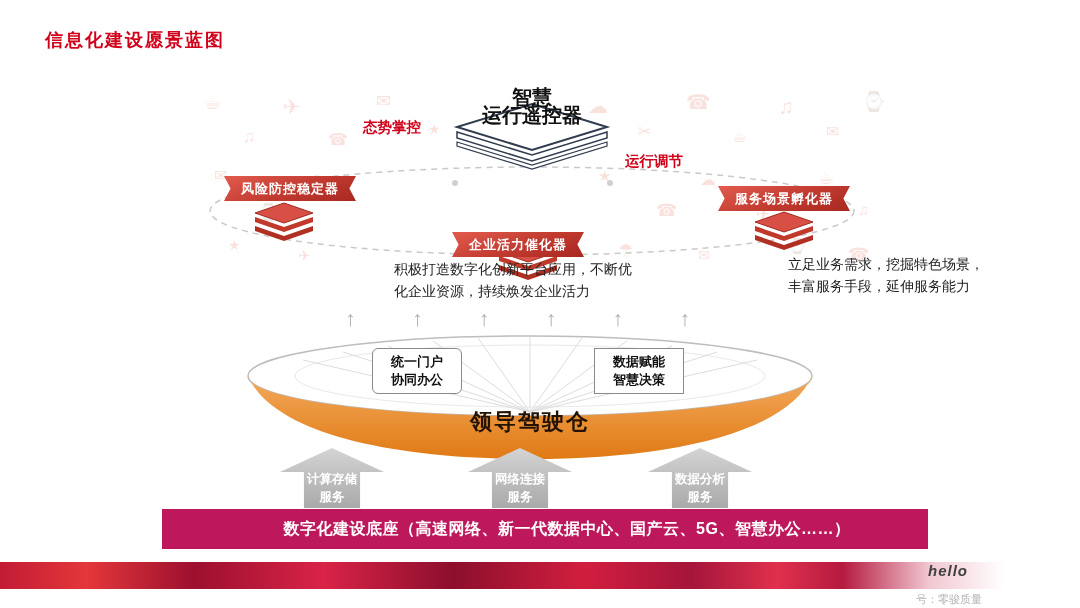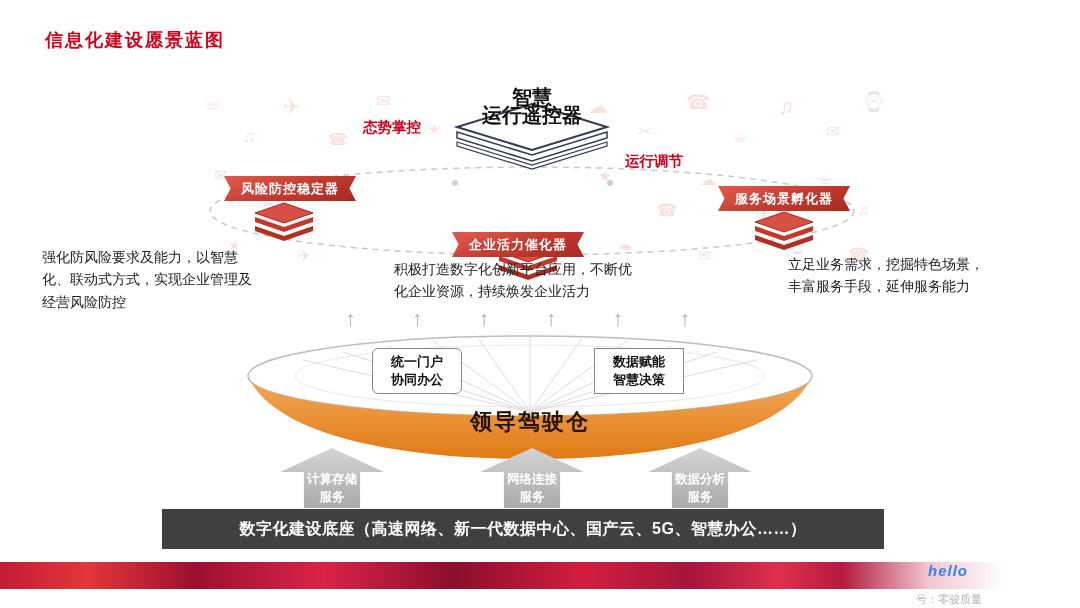--- a/index.html
+++ b/index.html
@@ -53,37 +53,37 @@
                display:flex;flex-direction:column;align-items:center;justify-content:center;
                font-weight:bold;font-size:13px;line-height:1.4;color:#111;z-index:4;text-align:center;}
   .box-left{left:372px;top:348px;border-radius:6px;}
   .box-right{left:594px;top:348px;}
   .cockpit-title{position:absolute;left:440px;top:407px;width:180px;text-align:center;
                  font-size:22px;font-weight:bold;letter-spacing:2px;color:#241203;z-index:4;}
 
   .svc-arrow{position:absolute;top:448px;width:104px;height:60px;z-index:3;
              clip-path:polygon(50% 0,100% 40%,77% 40%,77% 100%,23% 100%,23% 40%,0 40%);
              background:linear-gradient(180deg,#d4d4d4 0%,#a9a9a9 100%);}
-  .svc-1{left:280px;} .svc-2{left:480px;} .svc-3{left:648px;}
+  .svc-1{left:280px;} .svc-2{left:468px;} .svc-3{left:648px;}
   .svc-text{position:absolute;top:23px;left:0;right:0;text-align:center;color:#fff;
             font-weight:bold;font-size:12.5px;line-height:1.4;}
 
-  .foundation{position:absolute;left:162px;top:509px;width:722px;height:40px;background:#404040;
-              display:flex;align-items:center;justify-content:center;z-index:3;}
+  .foundation{position:absolute;left:162px;top:509px;width:722px;height:40px;background:#be185d;
+              display:flex;align-items:center;justify-content:center;z-index:3;padding-left:44px;}
   .foundation span{color:#fff;font-weight:bold;font-size:16px;letter-spacing:.5px;}
 
   .bottom-strip{position:absolute;left:0;top:562px;width:1080px;height:27px;z-index:1;
     background:linear-gradient(90deg,#c21b35 0%,#e4373a 8%,#9c102f 18%,#d92347 30%,#8c0e2d 42%,
                #d21e3e 54%,#a5153b 64%,#e0304d 72%,#b51a3f 78%,rgba(200,30,70,.25) 86%,
                rgba(255,255,255,0) 93%);}
 
   .logo{position:absolute;left:892px;top:534px;z-index:4;width:120px;height:60px;}
   .logo-5g{font-size:46px;font-weight:900;font-style:italic;letter-spacing:-2px;}
   .logo-5g .five{color:#ee4f1f;} .logo-5g .gee{color:#d2242d;}
-  .logo-hello{position:absolute;left:36px;top:28px;color:#3b82f6;font-style:italic;
+  .logo-hello{position:absolute;left:36px;top:28px;color:#404040;font-style:italic;
               font-weight:bold;font-size:15px;letter-spacing:1px;}
   .watermark{position:absolute;left:916px;top:592px;font-size:11px;color:#b3b3b3;z-index:4;}
 </style>
 </head>
 <body>
 
 <div class="slide">
 
   <div class="decor-layer">
       <span class="decor" style="left: 204px; top: 92px; font-size: 20px;">☕</span>
@@ -149,21 +149,20 @@
     <polygon points="32,1 61,11 32,21 3,11" fill="#d85045" stroke="#a32a20" stroke-width="1"></polygon>
     <polygon points="3,15 32,25 61,15 61,20 32,30 3,20" fill="#c0392b"></polygon>
     <polygon points="3,24 32,34 61,24 61,29 32,39 3,29" fill="#b03024"></polygon>
   </svg>
   <svg class="gem gem-service" width="64" height="40" viewBox="0 0 64 40">
     <polygon points="32,1 61,11 32,21 3,11" fill="#d85045" stroke="#a32a20" stroke-width="1"></polygon>
     <polygon points="3,15 32,25 61,15 61,20 32,30 3,20" fill="#c0392b"></polygon>
     <polygon points="3,24 32,34 61,24 61,29 32,39 3,29" fill="#b03024"></polygon>
   </svg>
 
-  <div class="desc-par desc-left">强化防风险要求及能力，以智慧化、联动式方式，实现企业管理及经营风险防控</div>
   <div class="desc-par desc-right">立足业务需求，挖掘特色场景，丰富服务手段，延伸服务能力</div>
   <div class="desc-par desc-center">积极打造数字化创新平台应用，不断优化企业资源，持续焕发企业活力</div>
 
   <div class="up-arrows">
     <span>↑</span>
     <span>↑</span>
     <span>↑</span>
     <span>↑</span>
     <span>↑</span>
     <span>↑</span>

